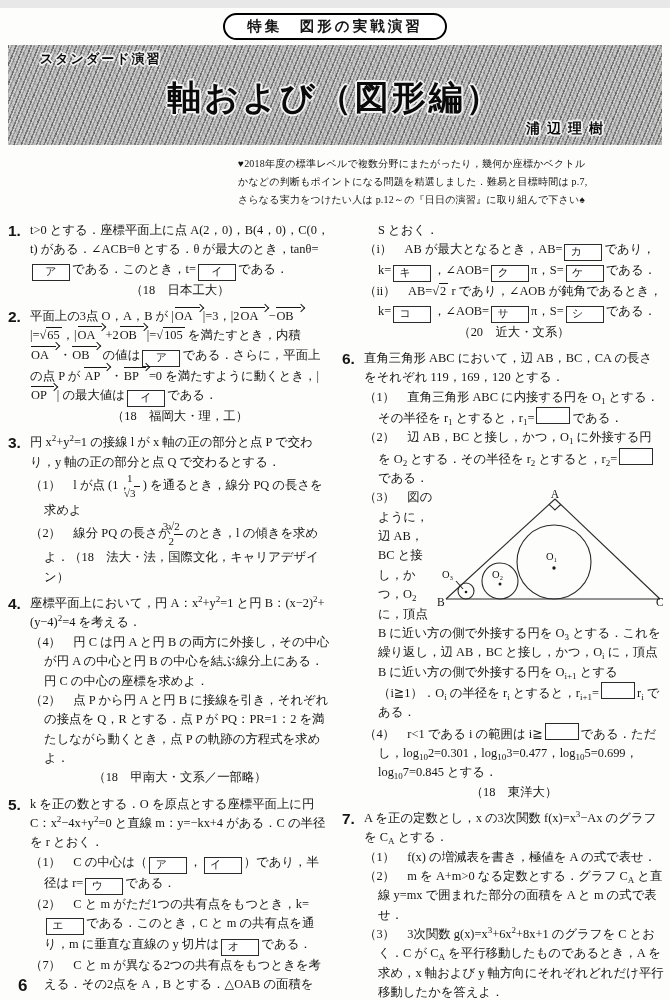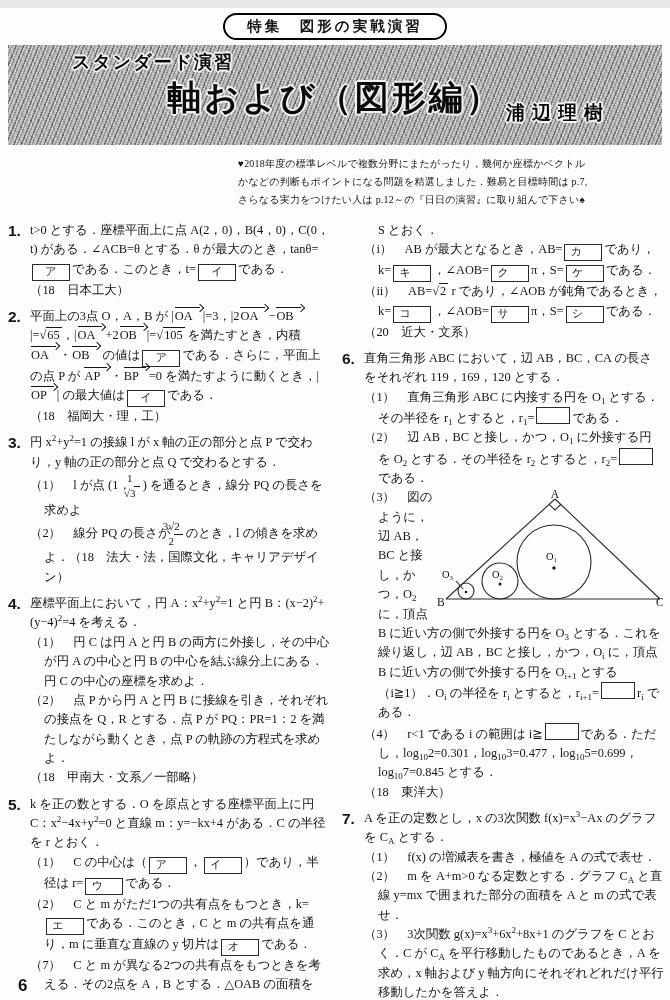--- a/index.html
+++ b/index.html
@@ -14,41 +14,41 @@
 
   
   .banner{position:relative;margin:5px 8px 0 8px;height:100px;background-color:#bcbcbc;
     background-image:
       repeating-linear-gradient(112deg, rgba(55,55,55,.50) 0 1.5px, rgba(225,225,225,.55) 1.5px 3px,
         rgba(115,115,115,.45) 3px 4.5px, rgba(205,205,205,.5) 4.5px 7px),
       repeating-linear-gradient(68deg, rgba(85,85,85,.35) 0 1.5px, transparent 1.5px 6px);}
   .outl{color:#0a0a0a;
     text-shadow:-1px -1px 0 #f3f3f3,1px -1px 0 #f3f3f3,-1px 1px 0 #f3f3f3,1px 1px 0 #f3f3f3,
       -2px 0 0 #f3f3f3,2px 0 0 #f3f3f3,0 -2px 0 #f3f3f3,0 2px 0 #f3f3f3;}
-  .series{position:absolute;left:32px;top:5px;font-size:18px;font-weight:bold;letter-spacing:2px;
-          font-family:"Liberation Sans","DejaVu Sans",sans-serif;padding-left:32px;}
+  .series{position:absolute;left:32px;top:5px;font-size:13px;font-weight:bold;letter-spacing:2px;
+          font-family:"Liberation Sans","DejaVu Sans",sans-serif;}
   .title{position:absolute;left:0;right:0;top:30px;text-align:center;font-size:34px;font-weight:900;
          letter-spacing:3px;font-family:"Liberation Sans","DejaVu Sans",sans-serif;}
-  .author{position:absolute;right:52px;bottom:19px;font-size:19px;font-weight:bold;letter-spacing:7px;
+  .author{position:absolute;right:52px;bottom:7px;font-size:14px;font-weight:bold;letter-spacing:7px;
           font-family:Liberation Mono, monospace;}
 
   
   .intro{margin:10px 6px 6px 238px;font-size:10px;line-height:1.8;letter-spacing:.2px;}
 
   
   .cols{display:flex;gap:12px;padding:6px 6px 0 8px;}
   .col{width:322px;}
   .prob{position:relative;padding-left:22px;margin-bottom:7px;font-size:12.4px;line-height:1.56;}
   .prob.nonum{padding-left:22px;}
   .num{position:absolute;left:0;top:-2px;font-weight:bold;font-size:15.5px;
        font-family:"Liberation Sans","DejaVu Sans",sans-serif;}
   .body{margin:0;}
   .sub{margin:0;padding-left:14px;text-indent:-14px;}
   .cont{margin:0;padding-left:14px;}
-  .src{margin:0;text-align:left;}
+  .src{margin:0;text-align:center;}
 
   
   .abox{display:inline-block;min-width:28px;padding:0 4px;height:15px;line-height:13.5px;
         border:1.4px solid #2b2b2b;text-align:center;font-size:11px;vertical-align:-2px;margin:0 2px;
         font-family:"Liberation Sans","DejaVu Sans",sans-serif;background:#fff;}
   .abox.empty{min-width:24px;}
   sup,sub{font-size:9px;line-height:0;}
   .sqrt{white-space:nowrap;}
   .sqrt .rdx{border-top:1.1px solid #151515;padding:0 2px 0 1px;}
   .vec{position:relative;display:inline-block;padding:2px 10px 0 1px;line-height:1.15;}
@@ -108,21 +108,21 @@
               <span class="fd">√3</span>
             </span>) を通るとき，線分 PQ の長さを求めよ</p>
           <p class="sub">（2）　線分 PQ の長さが<span class="frac">
               <span class="fn">3√2</span>
               <span class="fd">2</span>
             </span>のとき，l の傾きを求めよ．（18　法大・法，国際文化，キャリアデザイン）</p>
         </div>
         <div class="prob">
           <span class="num">4.</span>
           <p class="body">座標平面上において，円 A：x<sup>2</sup>+y<sup>2</sup>=1 と円 B：(x−2)<sup>2</sup>+(y−4)<sup>2</sup>=4 を考える．</p>
-          <p class="sub">（1）　円 C は円 A と円 B の両方に外接し，その中心が円 A の中心と円 B の中心を結ぶ線分上にある．円 C の中心の座標を求めよ．</p>
+          <p class="sub">（4）　円 C は円 A と円 B の両方に外接し，その中心が円 A の中心と円 B の中心を結ぶ線分上にある．円 C の中心の座標を求めよ．</p>
           <p class="sub">（2）　点 P から円 A と円 B に接線を引き，それぞれの接点を Q，R とする．点 P が PQ：PR=1：2 を満たしながら動くとき，点 P の軌跡の方程式を求めよ．</p>
           <p class="src">（18　甲南大・文系／一部略）</p>
         </div>
         <div class="prob">
           <span class="num">5.</span>
           <p class="body">k を正の数とする．O を原点とする座標平面上に円 C：x<sup>2</sup>−4x+y<sup>2</sup>=0 と直線 m：y=−kx+4 がある．C の半径を r とおく．</p>
           <p class="sub">（1）　C の中心は（<span class="abox">ア</span>，<span class="abox">イ</span>）であり，半径は r=<span class="abox">ウ</span>である．</p>
           <p class="sub">（2）　C と m がただ1つの共有点をもつとき，k=<span class="abox">エ</span>である．このとき，C と m の共有点を通り，m に垂直な直線の y 切片は<span class="abox">オ</span>である．</p>
           <p class="sub">（7）　C と m が異なる2つの共有点をもつときを考える．その2点を A，B とする．△OAB の面積を</p>
         </div>

